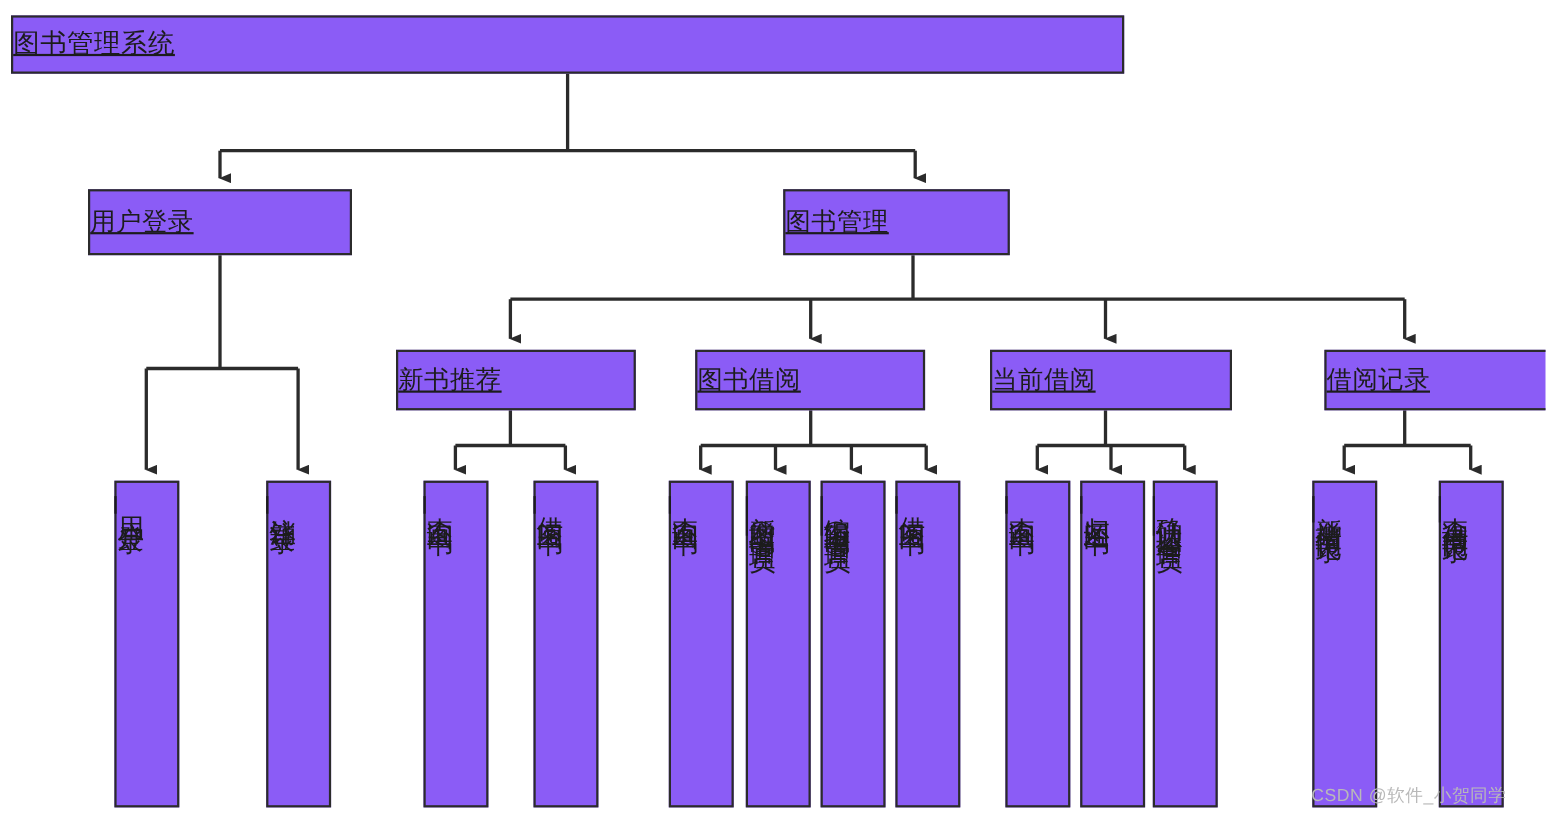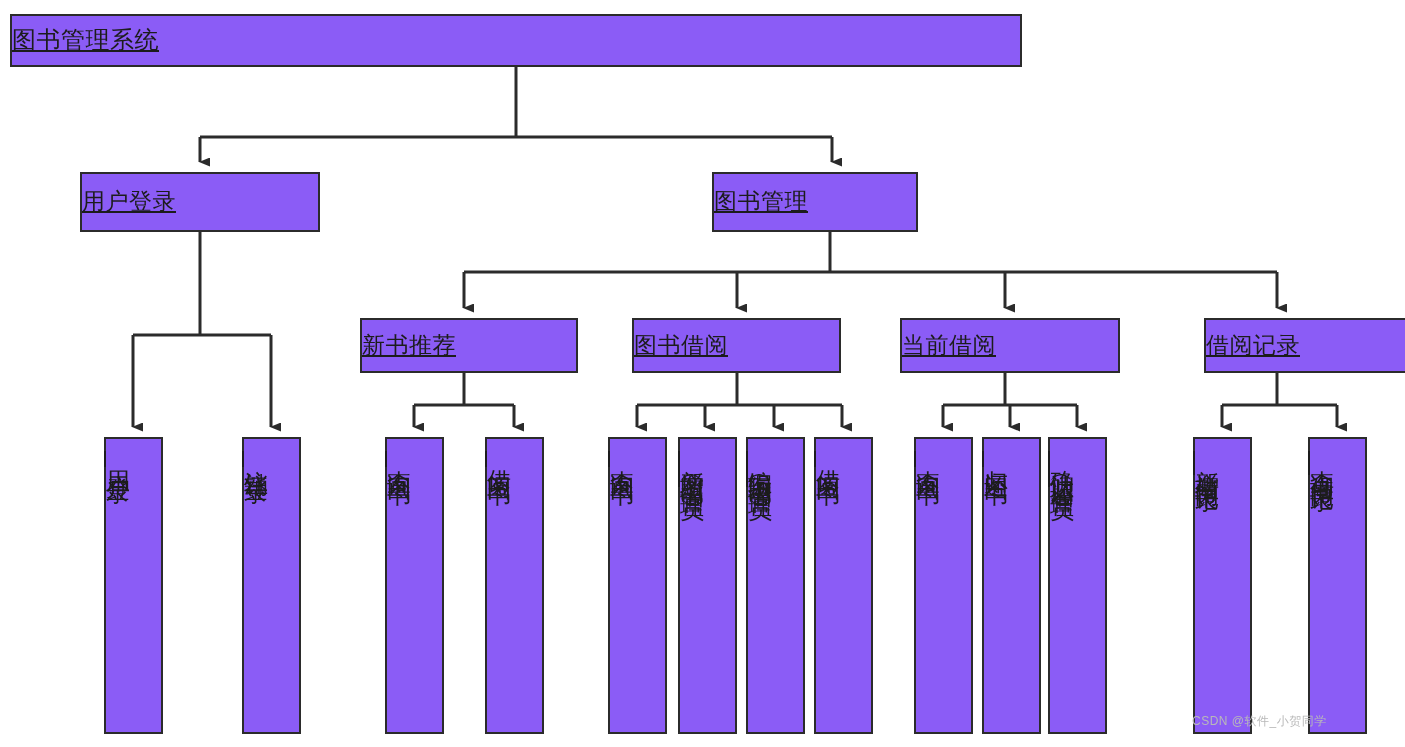--- a/index.html
+++ b/index.html
@@ -45,21 +45,21 @@
     text-orientation:upright;
     font-size:24px;
     line-height:1.0;
     letter-spacing:4px;
     white-space:nowrap;
   }
 
   .watermark{
     position:absolute;
     left:1192px;top:713px;
-    font-size:12px;
+    font-size:16px;
     color:#b9b9b9;
     letter-spacing:0.5px;
     white-space:nowrap;
     z-index:5;
     pointer-events:none;
   }
 </style>
 </head>
 <body>
 

